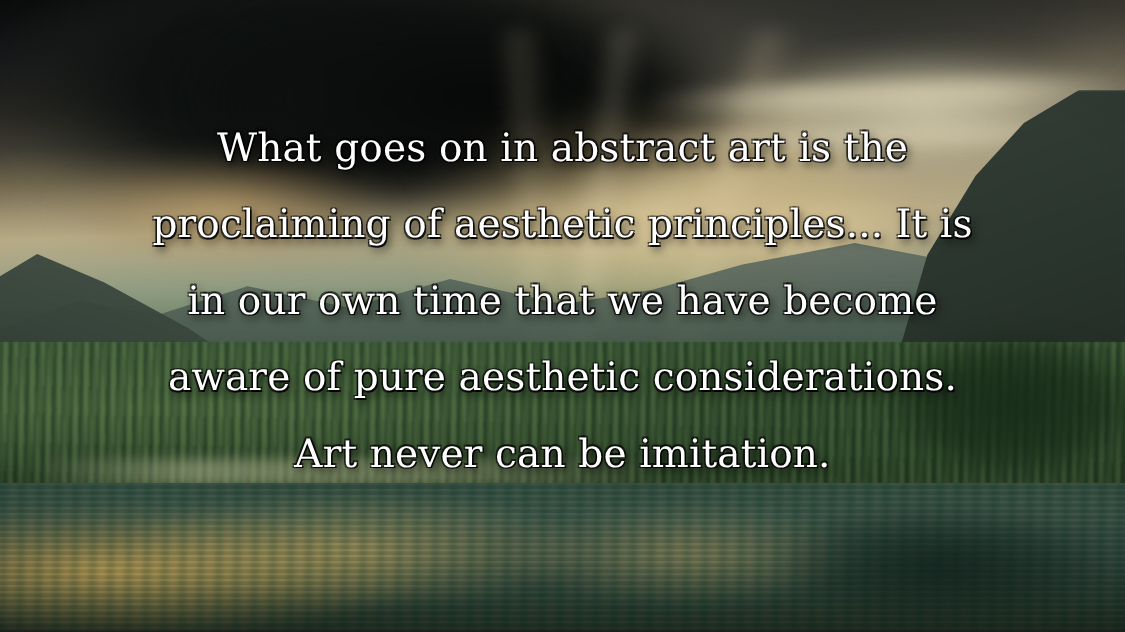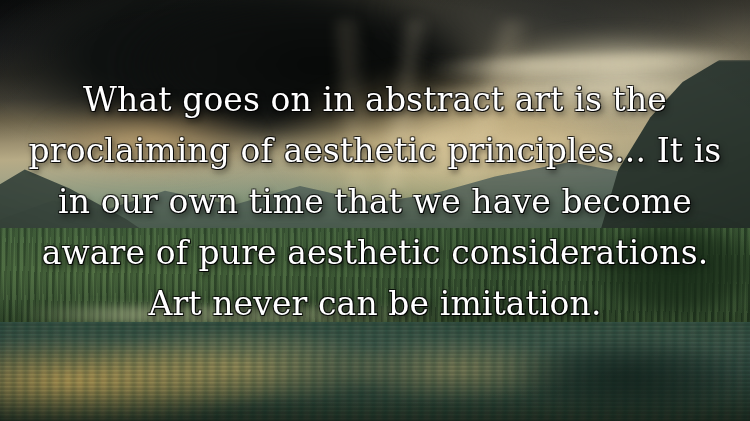--- a/index.html
+++ b/index.html
@@ -169,21 +169,21 @@
     background:radial-gradient(130% 110% at 50% 48%, rgba(0,0,0,0) 42%, rgba(0,0,0,.28) 78%, rgba(0,0,0,.55) 100%);
     pointer-events:none;
   }
 
   
   .quote{
     position:absolute;left:24px;top:74px;width:702px;
     text-align:center;
     color:#ffffff;
     font-family:"DejaVu Serif", serif;
-    font-size:33px;
+    font-size:26px;
     line-height:51px;
     letter-spacing:.1px;
     text-shadow:
       0 0 1px rgba(0,0,0,.95),
       1px 1px 0 rgba(0,0,0,.85),
      -1px 1px 0 rgba(0,0,0,.55),
       1px -1px 0 rgba(0,0,0,.55),
      -1px -1px 0 rgba(0,0,0,.55),
       2px 3px 6px rgba(0,0,0,.75);
     white-space:pre-line;

